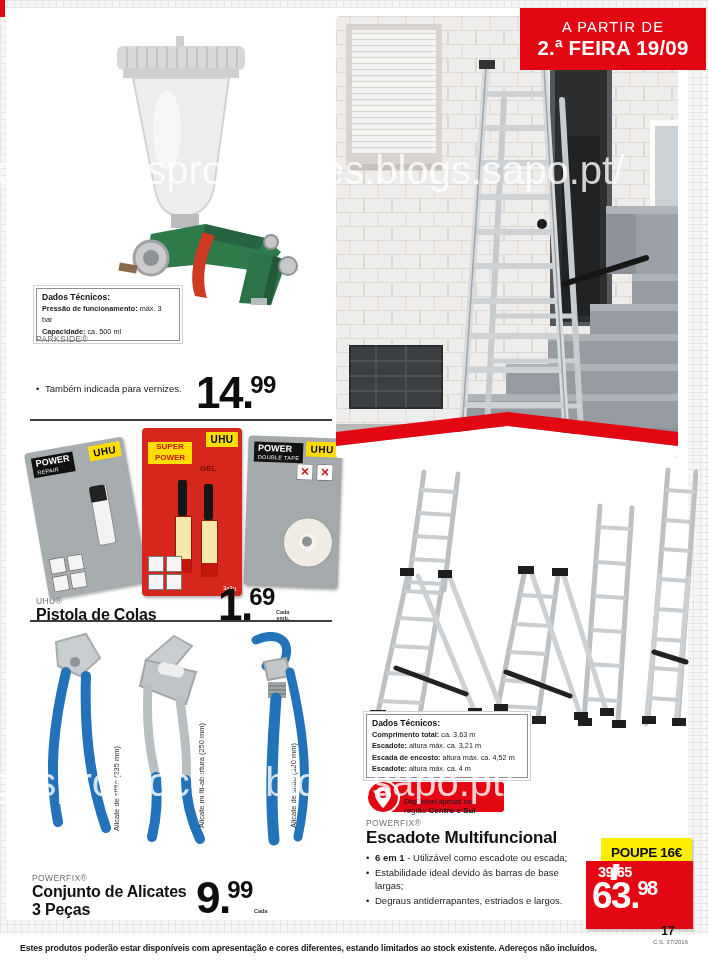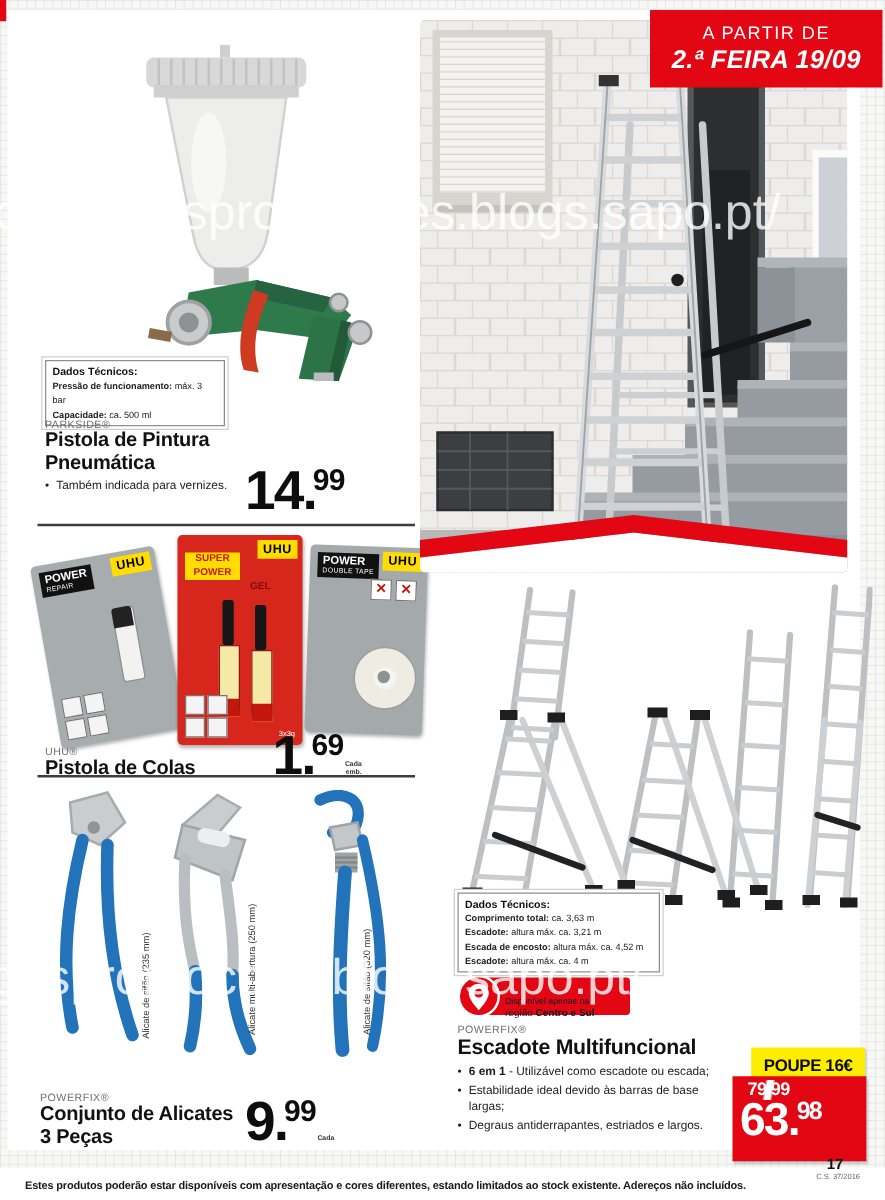--- a/index.html
+++ b/index.html
@@ -32,21 +32,21 @@
   .price .p-e{font-size:44px;}
   .price .p-d{font-size:44px;letter-spacing:-4px;}
   .price .p-c{font-size:24px;position:relative;top:-15px;letter-spacing:-.5px;}
   .price .p-u{display:inline-block;font-size:5.5px;font-weight:bold;color:#333;letter-spacing:0;
     vertical-align:bottom;line-height:1.2;margin-left:1px;margin-bottom:8px;}
 
   
   .banner{position:absolute;left:520px;top:8px;width:186px;height:62px;background:#e30613;color:#fff;
     display:flex;flex-direction:column;align-items:center;justify-content:center;z-index:6;}
   .banner .b1{font-size:14.5px;letter-spacing:1.2px;}
-  .banner .b2{font-size:20.5px;font-weight:bold;letter-spacing:.2px;margin-top:1px;font-style:italic;}
+  .banner .b2{font-size:20.5px;font-weight:bold;letter-spacing:.2px;margin-top:1px;}
   .save-tag{position:absolute;left:601px;top:838px;width:91px;height:29px;background:#ffed00;
     display:flex;align-items:center;justify-content:center;font-size:13.5px;font-weight:bold;color:#0d0d0d;
     box-shadow:1px 2px 2px rgba(0,0,0,.25);z-index:5;letter-spacing:-.3px;}
   .price-tag{position:absolute;left:586px;top:861px;width:107px;height:66px;background:#e30613;z-index:5;
     color:#fff;padding-top:2px;box-shadow:1px 2px 2px rgba(0,0,0,.2);}
   .price-tag .old{display:inline-block;margin-left:10px;font-size:14.5px;font-weight:bold;letter-spacing:-.5px;
     background:linear-gradient(100deg,transparent 40%,#fff 45%,#fff 55%,transparent 60%);padding:0 2px;}
   .price-tag .big{margin-left:6px;margin-top:-6px;font-weight:bold;letter-spacing:-1.5px;white-space:nowrap;}
   .price-tag .big .p-e{font-size:37px;}
   .price-tag .big .p-d{font-size:37px;letter-spacing:-3px;}
@@ -195,24 +195,20 @@
     <circle cx="233" cy="246" r="9" fill="#c6c8ca" stroke="#8f9294" stroke-width="2"></circle>
     <rect x="196" y="278" width="16" height="7" fill="#b9bbbd"></rect>
   </svg>
 
   <div class="techbox" style="left:36px;top:288px;width:132px">
     <div class="tb-title">Dados Técnicos:</div>
     <div class="tb-row"><b>Pressão de funcionamento:</b> <span>máx. 3 bar</span></div>
     <div class="tb-row"><b>Capacidade:</b> <span>ca. 500 ml</span></div>
   </div>
   <div class="brand" style="left:36px;top:334px">PARKSIDE®</div>
-  <div class="ptitle" style="left:36px;top:344px">
-    <span>Pistola de Pintura</span><br>
-    <span>Pneumática</span>
-  </div>
   <ul class="bullets" style="left:36px;top:383px;width:170px">
     <li>Também indicada para vernizes.</li>
   </ul>
   <div class="price" style="left:196px;top:368px">
     <span class="p-e">14</span><span class="p-d">.</span><span class="p-c">99</span>
   </div>
   <div class="rule" style="left:30px;top:419px;width:302px"></div>
 
   <div class="uhu-card" style="left:36px;top:444px;width:100px;height:148px;background:#a7acae;transform:rotate(-10deg)">
     <div class="uhu-logo">UHU</div>
@@ -375,21 +371,21 @@
   <div class="brand" style="left:366px;top:818px">POWERFIX®</div>
   <div class="ptitle" style="left:366px;top:828px;font-size:17px">Escadote Multifuncional</div>
   <ul class="bullets" style="left:366px;top:852px;width:212px">
     <li><b>6 em 1</b><span> - Utilizável como escadote ou escada;</span></li>
     <li><b></b><span>Estabilidade ideal devido às barras de base largas;</span></li>
     <li><b></b><span>Degraus antiderrapantes, estriados e largos.</span></li>
   </ul>
 
   <div class="save-tag">POUPE 16€</div>
   <div class="price-tag">
-    <span class="old">79.99</span>
+    <span class="old">39.65</span>
     <div class="big">
       <span class="p-e">63</span><span class="p-d">.</span><span class="p-c">98</span>
     </div>
   </div>
 
   <div class="wm" style="left:-105px;top:148px">http://catalogospromocoes.blogs.sapo.pt/</div>
   <div class="wm" style="left:-215px;top:760px">http://catalogospromocoes.blogs.sapo.pt/</div>
 
   <div class="footer-band"></div>
   <div class="disclaimer">Estes produtos poderão estar disponíveis com apresentação e cores diferentes, estando limitados ao stock existente. Adereços não incluídos.</div>

